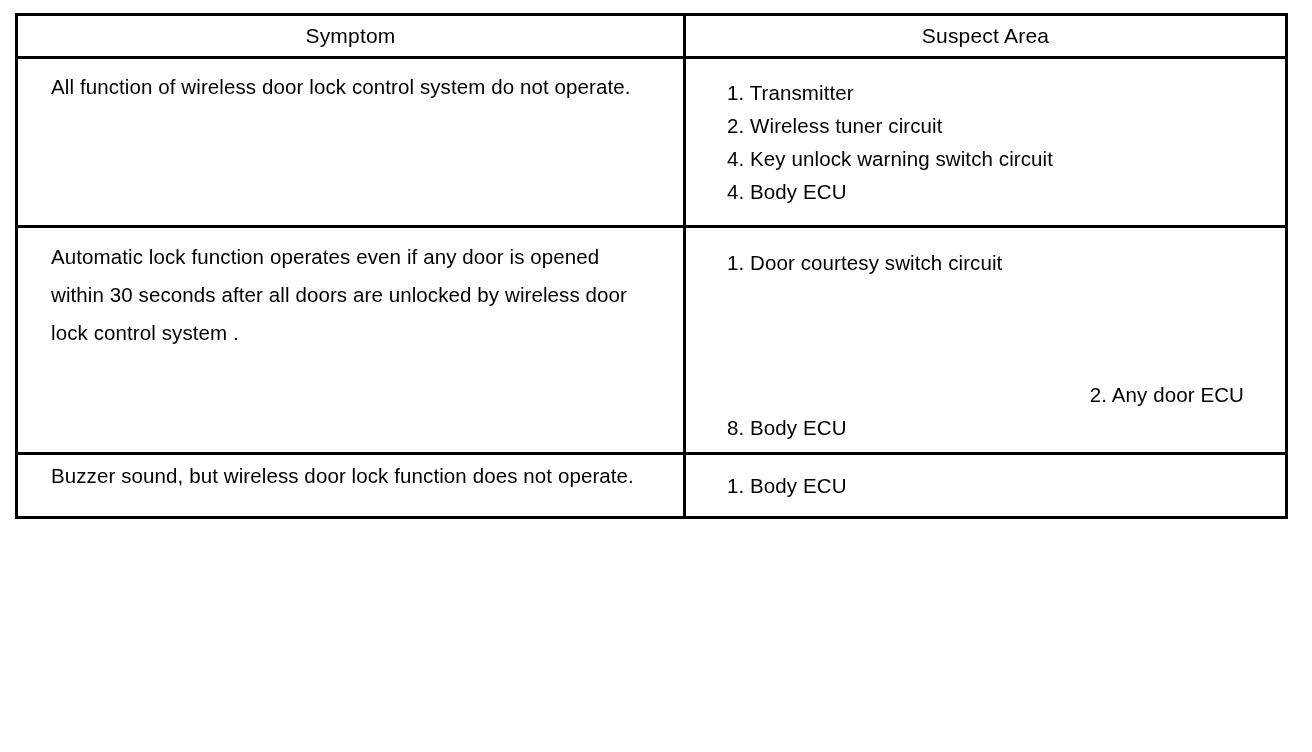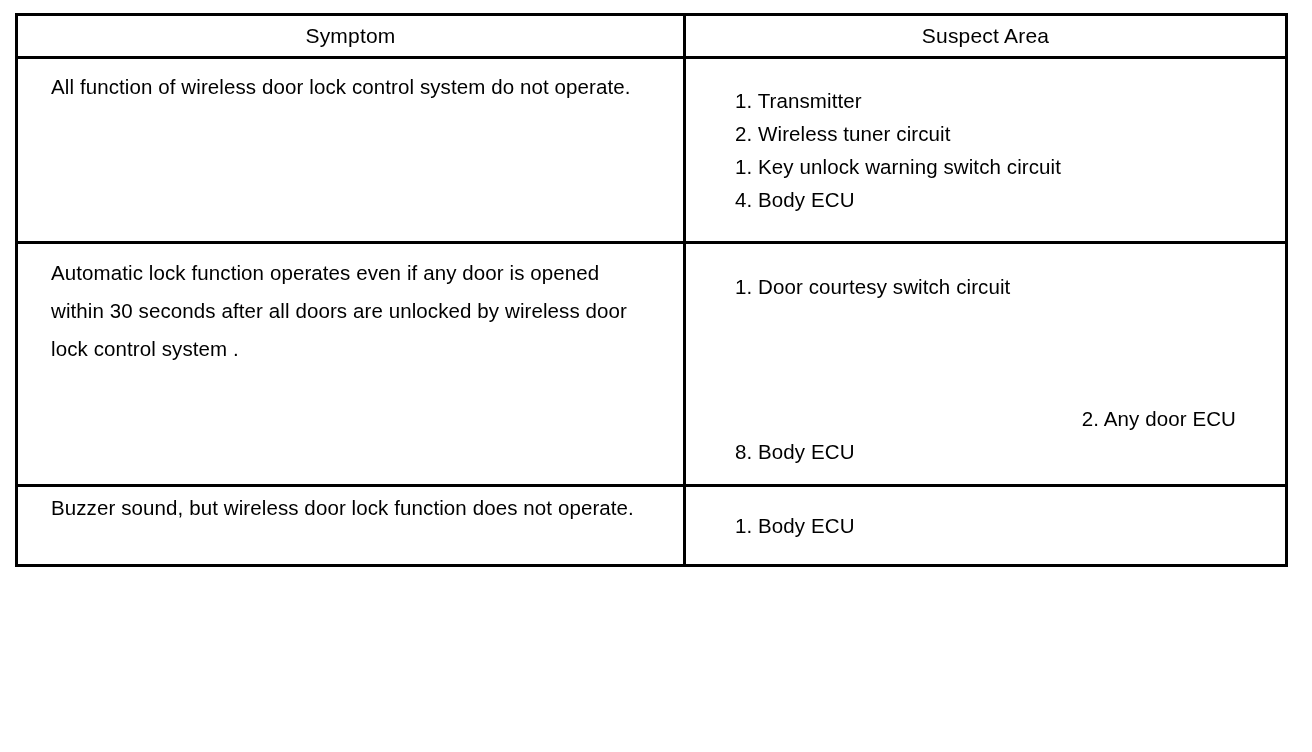--- a/index.html
+++ b/index.html
@@ -73,21 +73,21 @@
     font-size: 20.5px;
     line-height: 38px;
     letter-spacing: 0.1px;
   }
 
   .suspect-cell {
     vertical-align: top;
   }
   .suspect-list {
     list-style: none;
-    margin: 16px;
+    margin: 8px;
     padding: 0;
   }
   .suspect-list li {
     font-size: 20.5px;
     line-height: 33px;
     letter-spacing: 0.1px;
     white-space: nowrap;
   }
 
   
@@ -141,21 +141,21 @@
         <td class="symptom-cell">
           <span class="cell-inner">
             <span class="symptom-text">All function of wireless door lock control system do not operate.</span>
           </span>
         </td>
         <td class="suspect-cell">
           <span class="cell-inner">
             <ul class="suspect-list">
               <li>1. Transmitter</li>
               <li>2. Wireless tuner circuit</li>
-              <li>1. Key unlock warning switch circuit</li>
+              <li>4. Key unlock warning switch circuit</li>
               <li>4. Body ECU</li>
             </ul>
           </span>
         </td>
       </tr>
 
 
       <tr class="r3 row-h3">
         <td class="symptom-cell">
           <span class="cell-inner">

